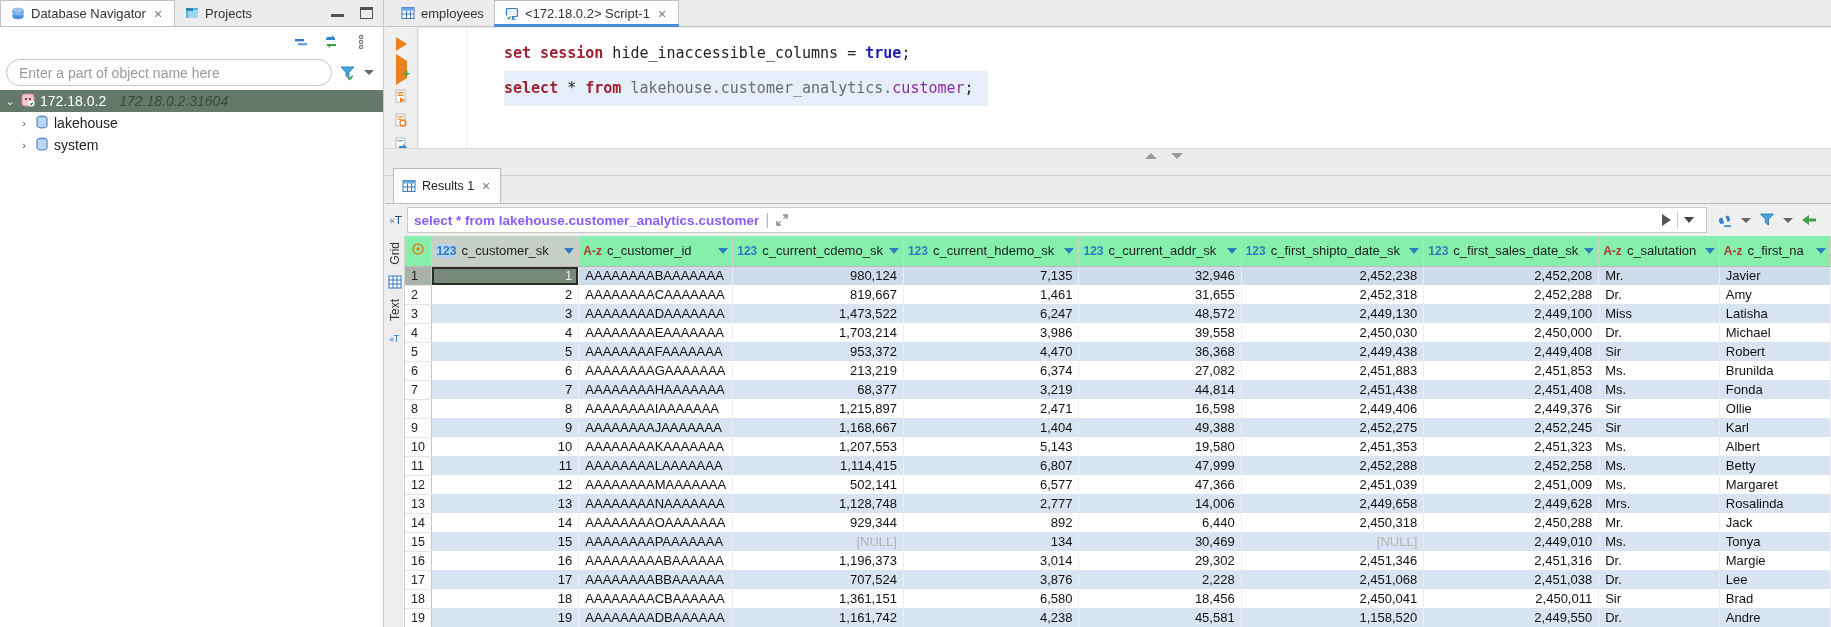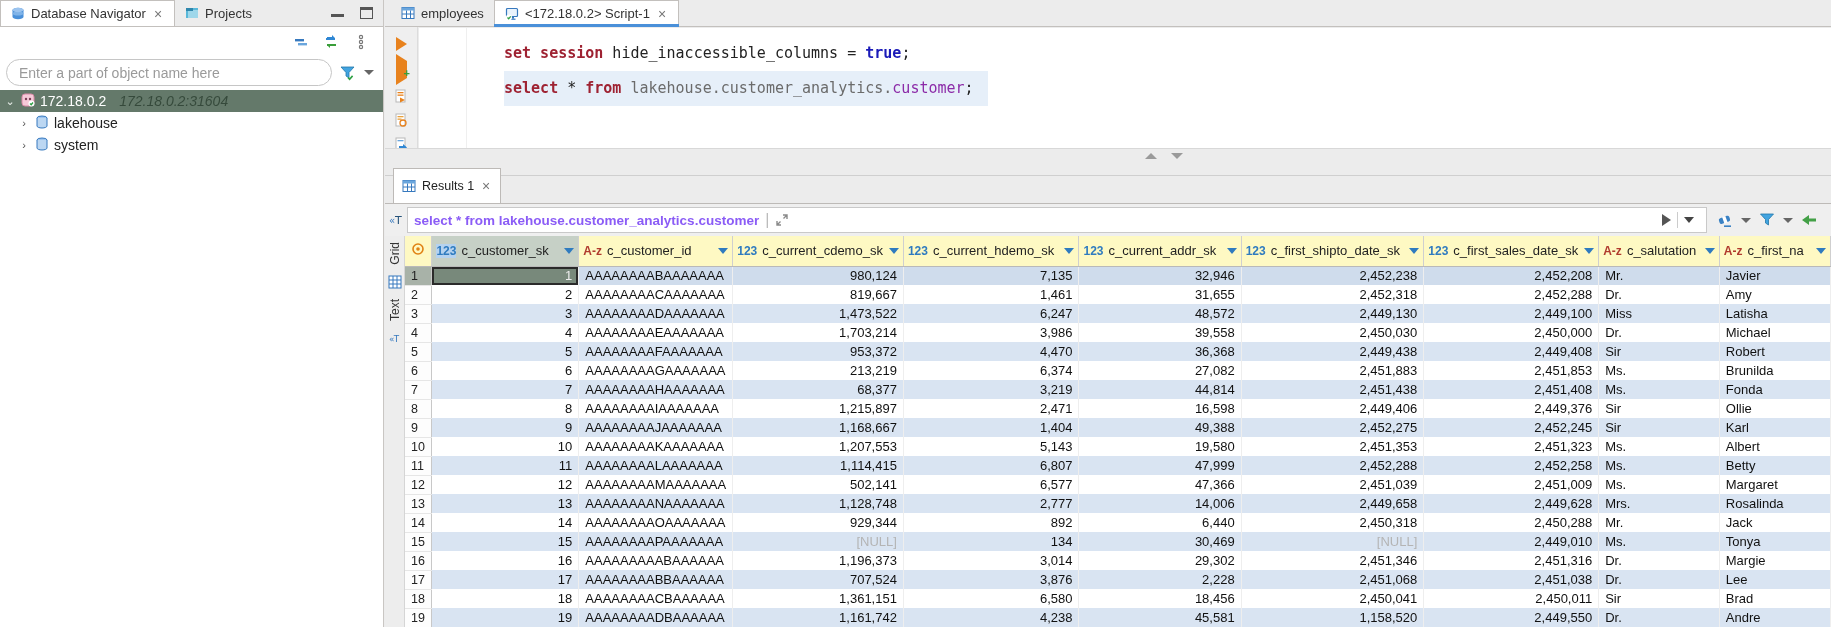--- a/index.html
+++ b/index.html
@@ -76,21 +76,21 @@
   .dd-arrow { width:0;height:0;border-left:5px solid transparent;border-right:5px solid transparent;border-top:6px solid #444; }
   #filter-right { display:flex; align-items:center; gap:8px; margin-left:10px; }
 
   #grid-zone { position:absolute; left:0; top:60px; right:0; bottom:0; }
   #side-strip { position:absolute; left:0; top:0; width:20px; bottom:0; background:#ededed; border-right:1px solid #d5d5d5; display:flex; flex-direction:column; align-items:center; padding-top:6px; gap:10px; }
   .vlabel { writing-mode:vertical-rl; transform:rotate(180deg); font-size:12px; color:#333; }
 
   #grid { position:absolute; left:20px; top:0; right:0; bottom:0; overflow:hidden; background:#fff; }
   .grid-table { border-collapse:collapse; table-layout:fixed; }
   .grid-table td, .grid-table th { overflow:hidden; white-space:nowrap; font-weight:normal; }
-  .hdr td { height:30px; background:#fef9c3; border-right:1px solid #cfcfcf; border-bottom:1px solid #b9b9b9; font-size:13px; padding:0 4px; }
+  .hdr td { height:30px; background:#86efac; border-right:1px solid #cfcfcf; border-bottom:1px solid #b9b9b9; font-size:13px; padding:0 4px; }
   .hdr td.corner { text-align:center; }
   .hdr td.hsel { background:#c6d0c6; }
   .hcell { display:flex; align-items:center; gap:5px; }
   .badge { font-size:12px; font-weight:bold; }
   .badge.num { color:#2f7bbf; }
   .badge.str { color:#b03a2e; }
   .hsel .badge { background:#b5d2ef; }
   .hname { flex:1 1 auto; overflow:hidden; }
   .sort-arrow { width:0;height:0;border-left:5px solid transparent;border-right:5px solid transparent;border-top:6px solid #2f7bbf; flex:0 0 auto; }
 

